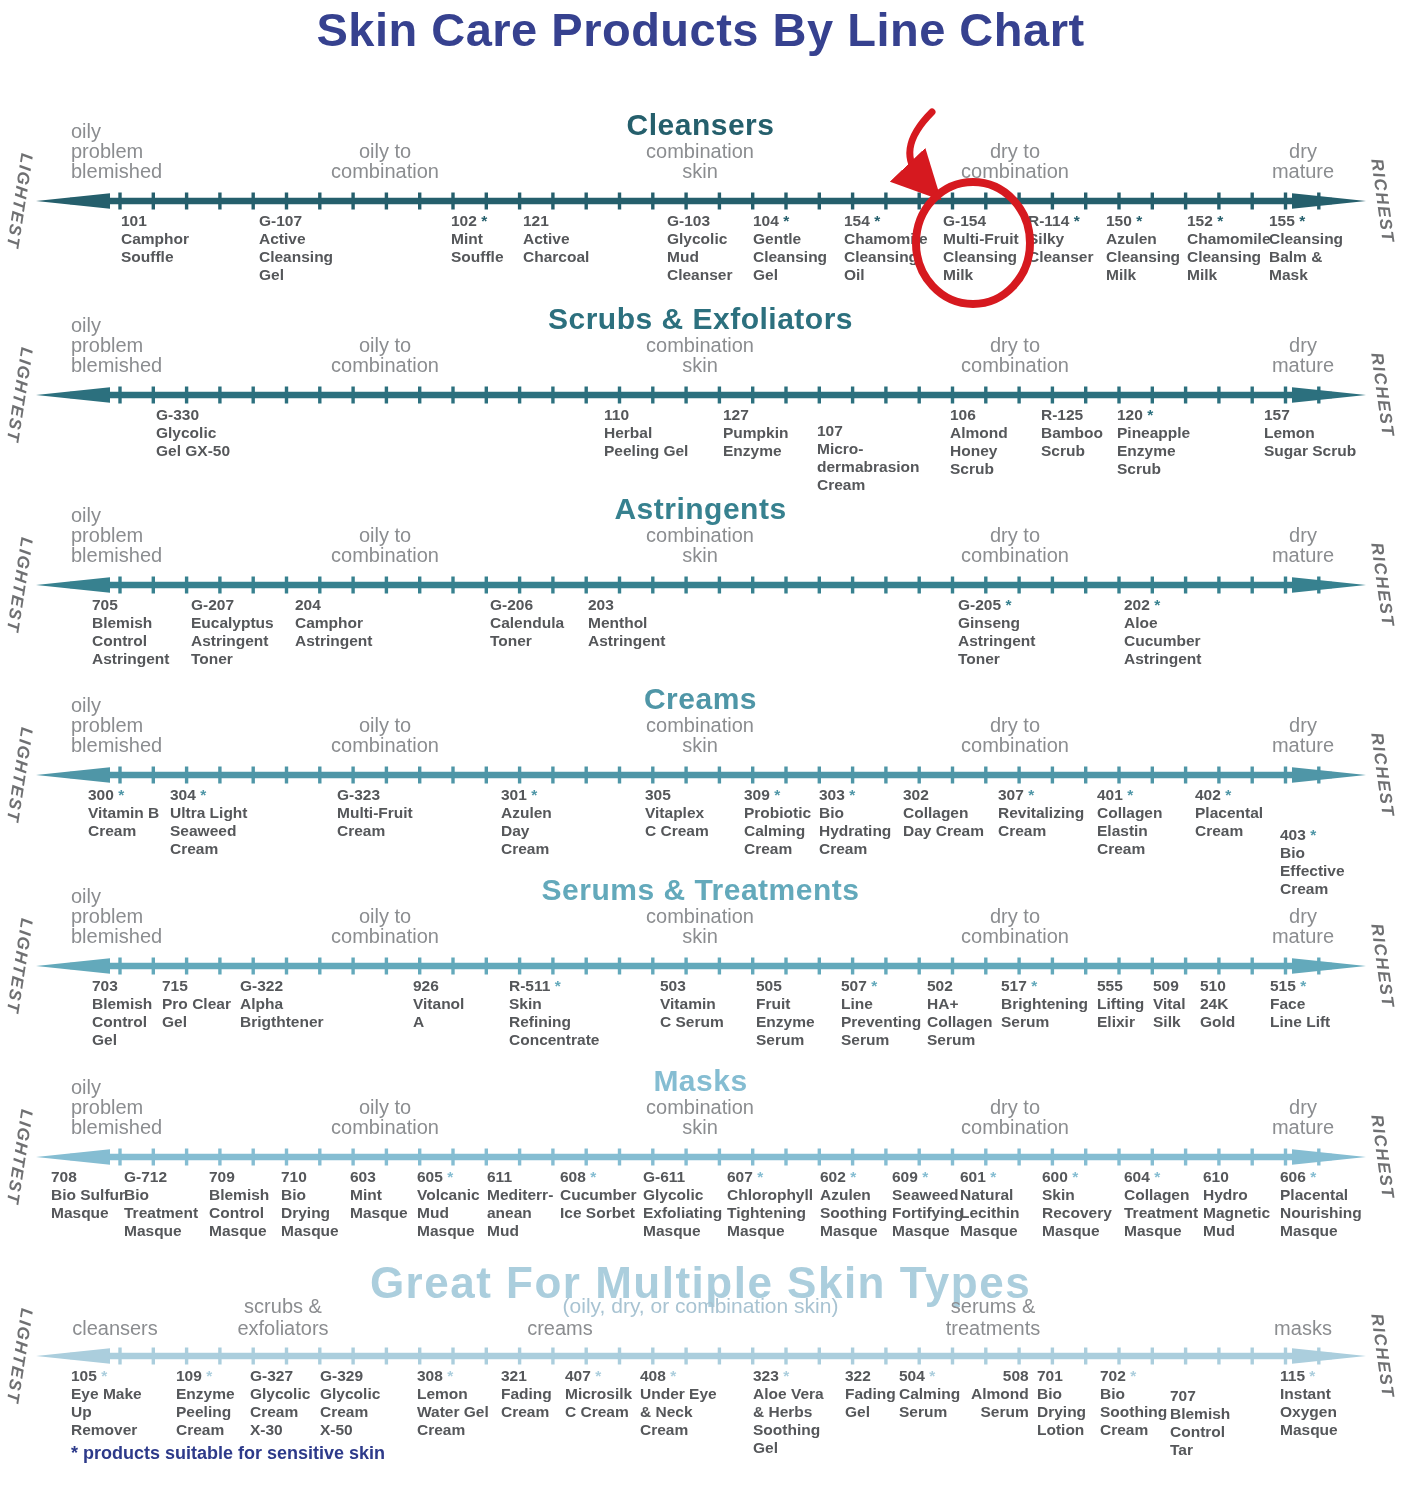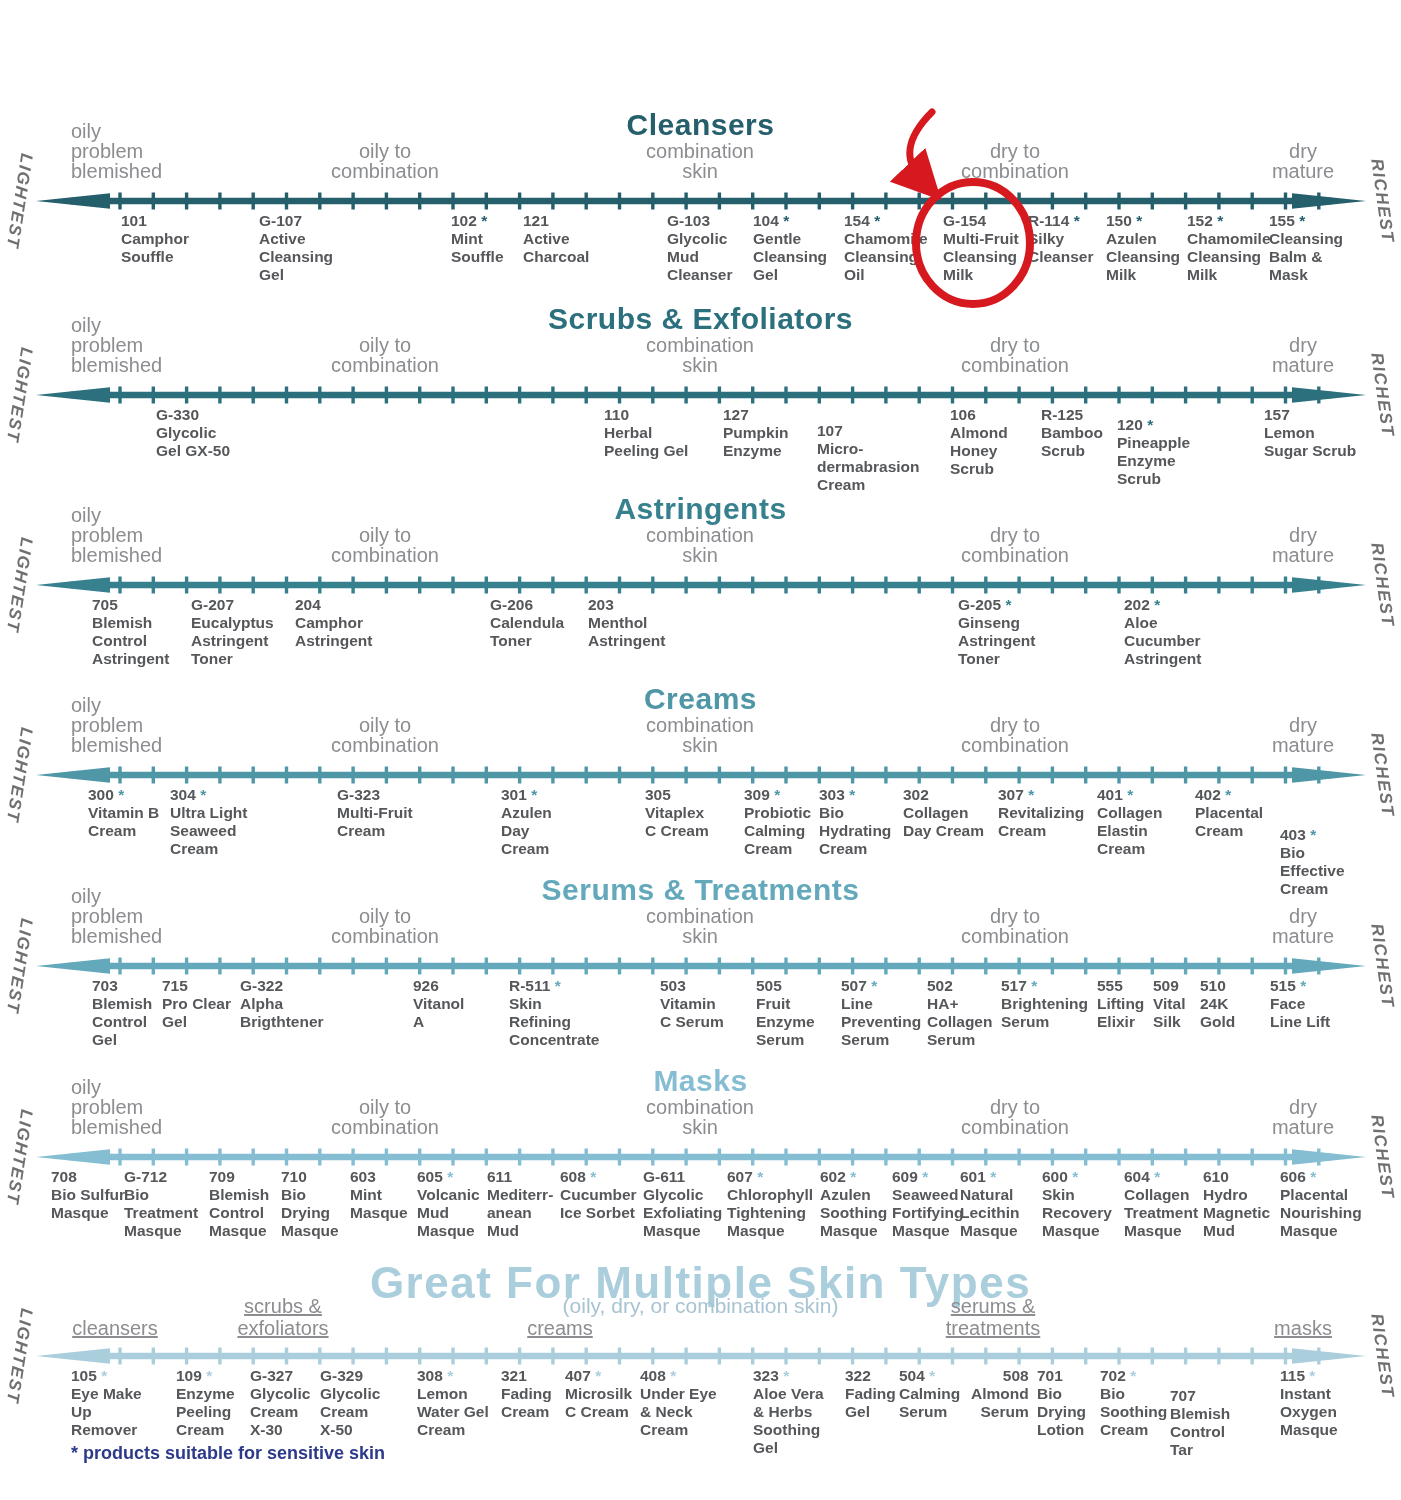--- a/index.html
+++ b/index.html
@@ -4,32 +4,33 @@
 <style>
   html,body{margin:0;padding:0;background:#ffffff;}
   body{font-family:"Liberation Sans", sans-serif; width:1401px; height:1500px; position:relative; overflow:hidden;}
   #chart{position:absolute; inset:0; width:1401px; height:1500px;}
   .page-title{position:absolute; top:2px; left:0; width:100%; text-align:center; font-size:47px; font-weight:bold; letter-spacing:0.5px;}
   .row-header{position:absolute; width:100%; text-align:center; font-weight:bold; font-size:30px; letter-spacing:0.5px;}
   .row-header.big{font-size:44px; letter-spacing:1.5px;}
   .row-subtitle{position:absolute; width:100%; text-align:center; font-size:21px;}
   .skin-label{position:absolute; font-size:20px; line-height:1.0; color:#8b8d90; white-space:pre-line;}
   .skin-label.centered{text-align:center; width:220px;}
-  .cat-label{position:absolute; font-size:20px; line-height:1.1; color:#8b8d90; white-space:pre-line; text-align:center; width:220px;text-decoration:underline;}
+  .cat-label{position:absolute; font-size:20px; line-height:1.1; color:#8b8d90; white-space:pre-line; text-align:center; width:220px;}
   .axis-svg{position:absolute; left:0; width:1401px; height:40px;}
   .product{position:absolute; color:#55575a; font-size:15.5px; font-weight:bold; line-height:1.16; white-space:pre;}
   .product .pname{white-space:pre;}
   .side-label{position:absolute; width:96px; text-align:center; color:#6f7072; font-size:17px; font-style:italic; letter-spacing:1.5px; font-weight:bold;}
   .footnote{position:absolute; left:71px; top:1443px; font-size:18px; font-weight:bold;}
   .overlay-svg{position:absolute; left:0; top:0; width:1401px; height:1500px; pointer-events:none;}
 </style>
 </head>
 <body>
 
 <div id="chart">
+  <div class="page-title" style="color: rgb(54, 65, 143);">Skin Care Products By Line Chart</div>
   <div id="rows">
       <div>
         <div class="row-header" style="top: 108px; color: rgb(37, 95, 108);">Cleansers</div>
         <div class="skin-label" style="top: 121px; left: 71px;">oily
 problem
 blemished</div>
         <div class="skin-label centered" style="top: 141px; left: 275px;">oily to
 combination</div>
         <div class="skin-label centered" style="top: 141px; left: 590px;">combination
 skin</div>
@@ -178,21 +179,21 @@
         <div class="product" style="left: 723px; top: 406px;"><div class="pcode">127</div><div class="pname">Pumpkin
 Enzyme</div></div>
         <div class="product" style="left: 817px; top: 422px;"><div class="pcode">107</div><div class="pname">Micro-
 dermabrasion
 Cream</div></div>
         <div class="product" style="left: 950px; top: 406px;"><div class="pcode">106</div><div class="pname">Almond
 Honey
 Scrub</div></div>
         <div class="product" style="left: 1041px; top: 406px;"><div class="pcode">R-125</div><div class="pname">Bamboo
 Scrub</div></div>
-        <div class="product" style="left: 1117px; top: 416px;"><div class="pcode">120<span style="color: rgb(44, 112, 126);"> *</span></div><div class="pname">Pineapple
+        <div class="product" style="left: 1117px; top: 406px;"><div class="pcode">120<span style="color: rgb(44, 112, 126);"> *</span></div><div class="pname">Pineapple
 Enzyme
 Scrub</div></div>
         <div class="product" style="left: 1264px; top: 406px;"><div class="pcode">157</div><div class="pname">Lemon
 Sugar Scrub</div></div>
       </div>
       <div>
         <div class="row-header" style="top: 492px; color: rgb(55, 129, 143);">Astringents</div>
         <div class="skin-label" style="top: 505px; left: 71px;">oily
 problem
 blemished</div>

